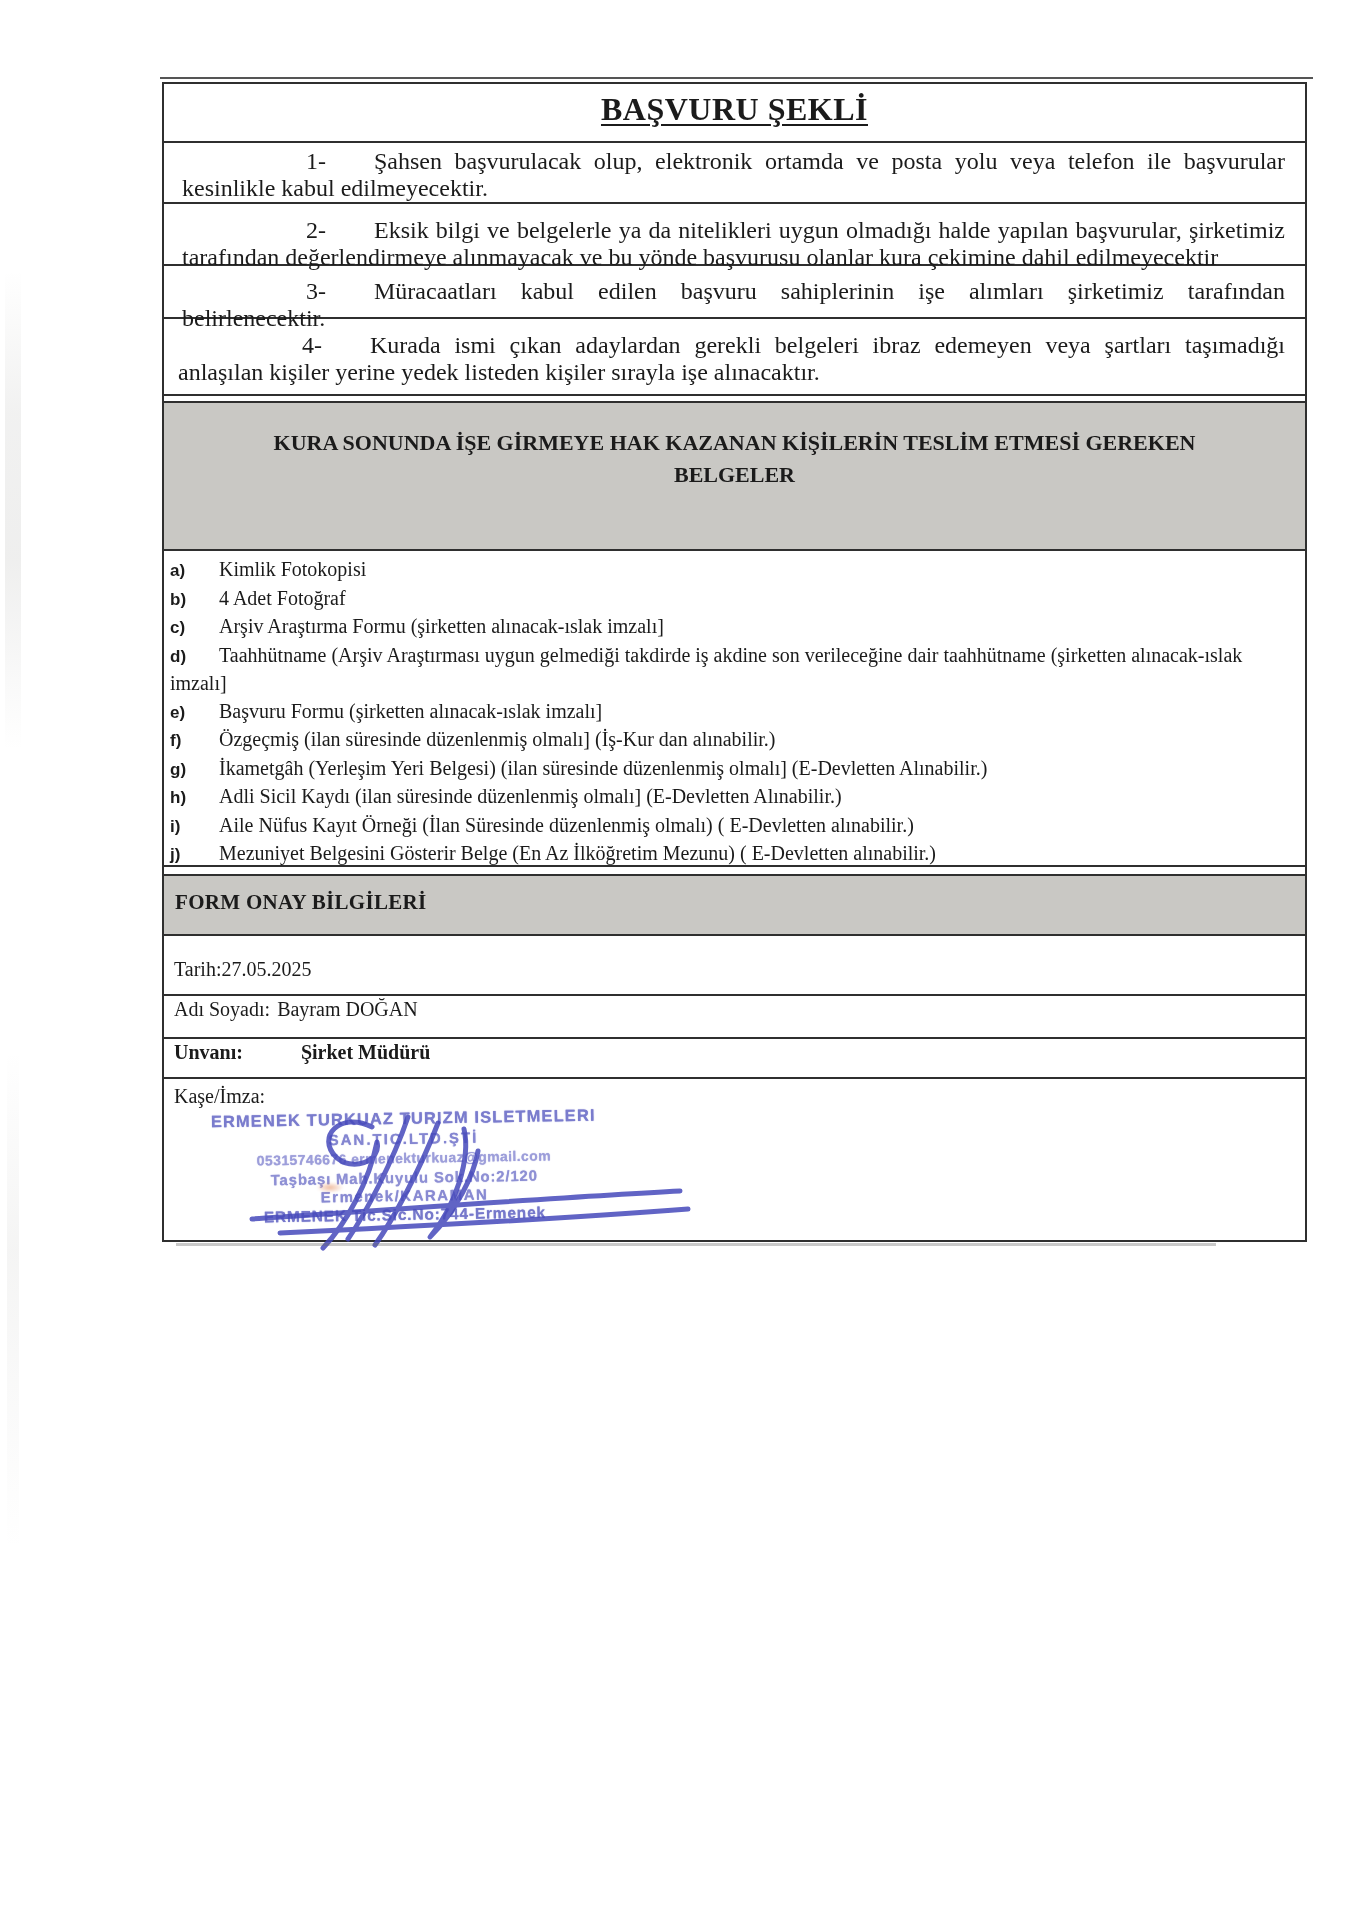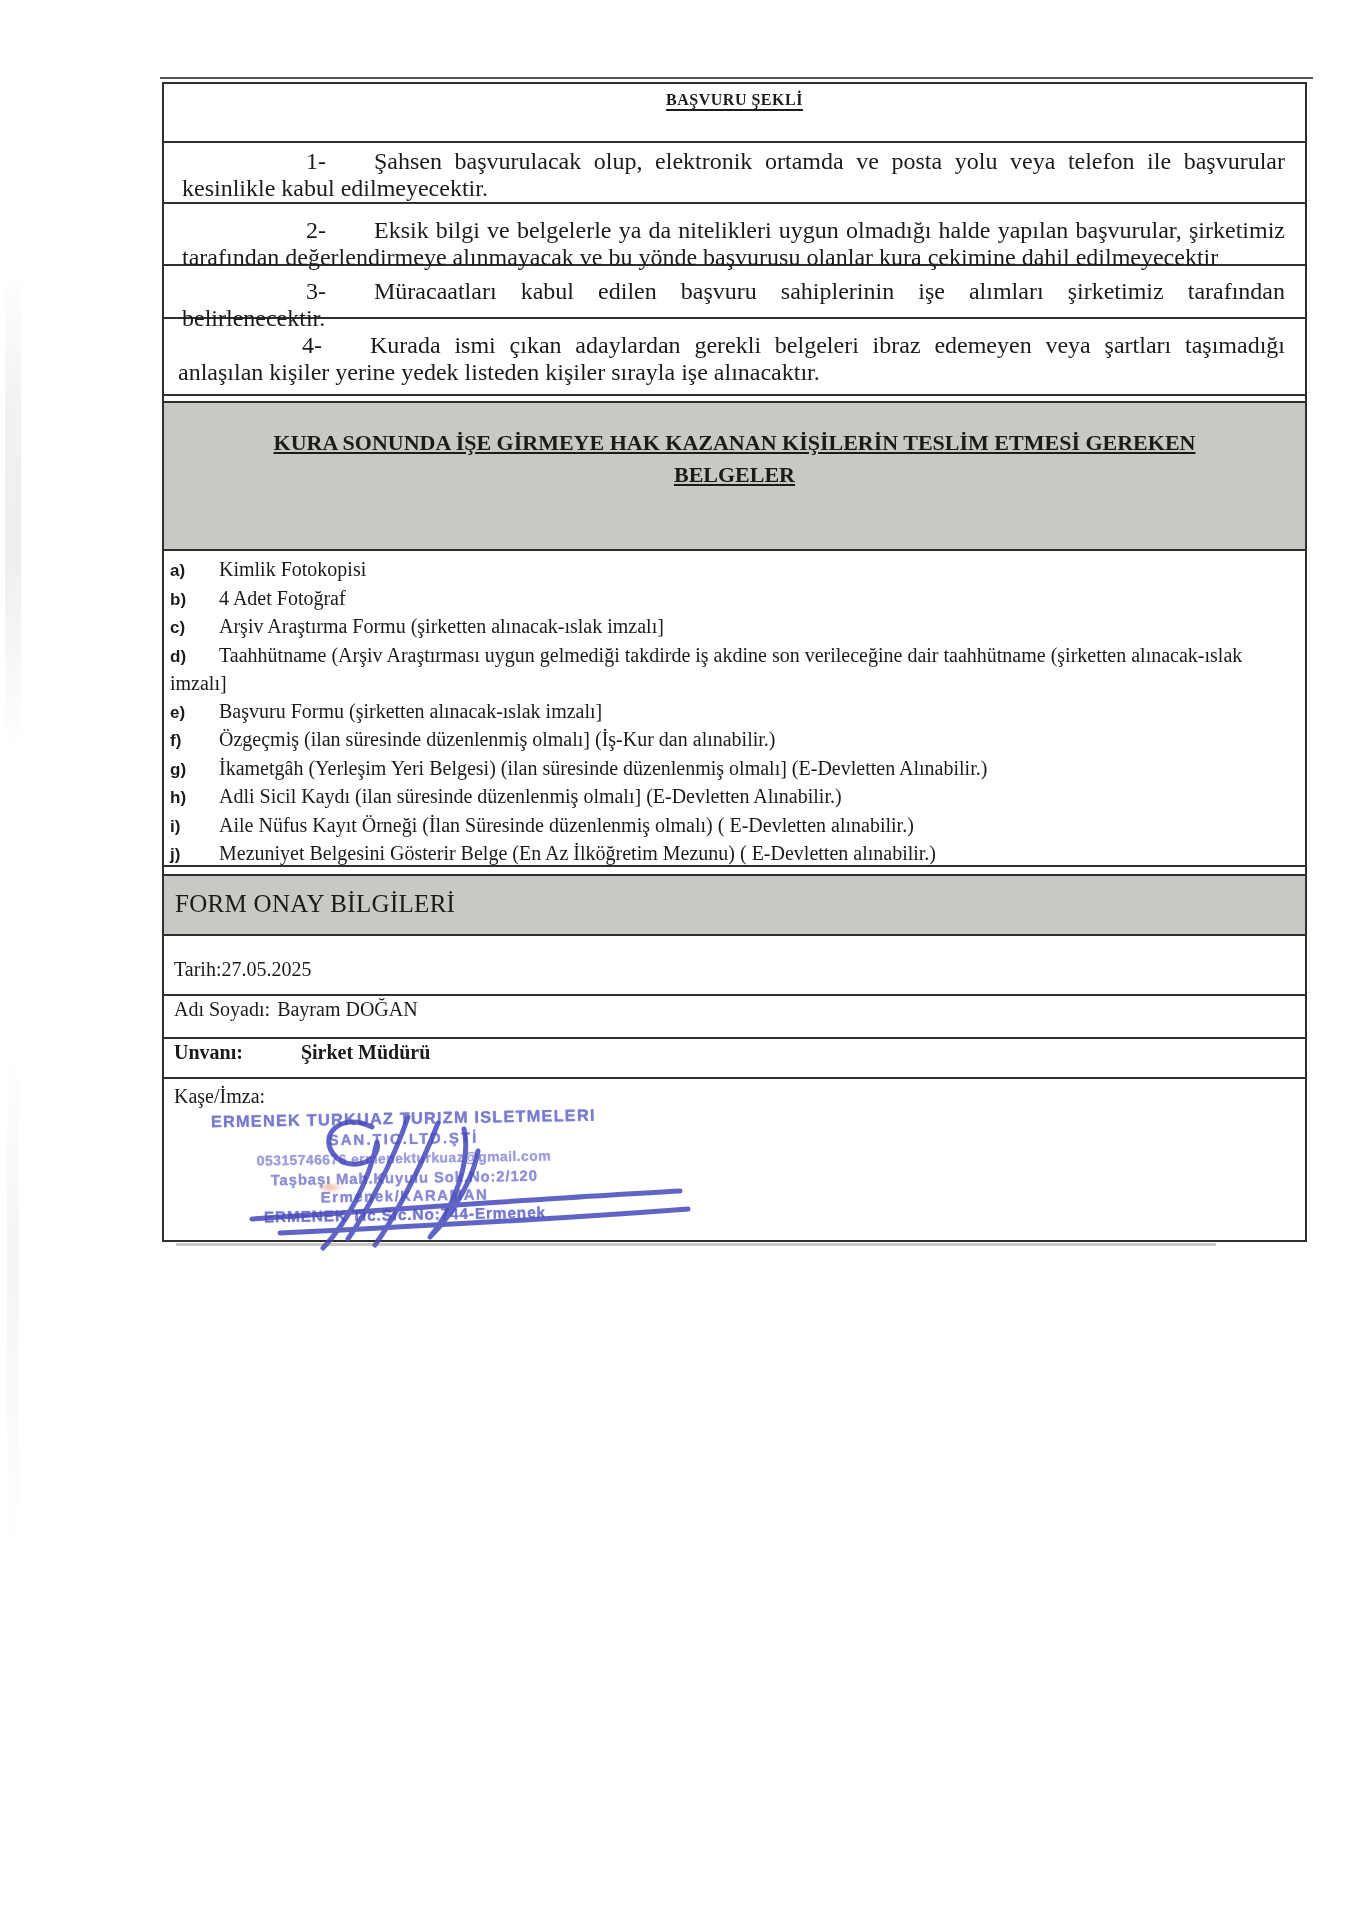--- a/index.html
+++ b/index.html
@@ -22,44 +22,44 @@
 
   .doc-frame{position:absolute;left:162px;top:82px;width:1145px;height:1160px;
     border:2px solid var(--border);}
   .doc-frame::before{content:"";position:absolute;left:-4px;right:-8px;top:-7px;
     border-top:2px solid #555;}
 
   .row{position:relative;}
   .bb{border-bottom:2px solid var(--border);}
 
   .title-row{height:59px;text-align:center;padding-top:7px;}
-  .doc-title{font-size:16px;font-weight:bold;letter-spacing:.5px;
+  .doc-title{font-size:32px;font-weight:bold;letter-spacing:.5px;
     text-decoration:underline;text-decoration-thickness:2px;text-underline-offset:4px;font-family:Liberation Serif, serif;}
 
   .rule{font-size:24px;line-height:27px;text-align:justify;padding:0 20px 0 18px;}
   .rule p{text-indent:62px;}
   .rule .num{display:inline-block;margin-right:48px;}
   .r1{height:61px;padding-top:5px;}
   .r2{height:62px;padding-top:13px;}
   .r3{height:53px;padding-top:12px;}
   .r4{height:77px;padding-top:13px;padding-left:14px;}
 
   .gap1{height:5px;}
   .grey-head{height:150px;background:var(--grey_bg);border-top:2px solid var(--border);
     border-bottom:2px solid var(--border);text-align:center;padding-top:24px;}
-  .grey-head .hd{font-size:22px;font-weight:bold;line-height:32px;max-width:980px;margin:0 auto;text-decoration:underline;}
+  .grey-head .hd{font-size:22px;font-weight:bold;line-height:32px;max-width:980px;margin:0 auto;}
 
   .doc-list{height:316px;padding:5px 16px 0 6px;font-size:20px;line-height:27.5px;}
   .doc-item .letter{display:inline-block;width:49px;
     font-family:"Liberation Sans", sans-serif;font-weight:bold;font-size:17px;}
 
   .gap2{height:7px;}
   .approval-head{height:62px;background:var(--grey_bg);border-top:2px solid var(--border);
     border-bottom:2px solid var(--border);padding:14px 0 0 11px;}
-  .approval-head .hd{font-size:25px;font-weight:normal;letter-spacing:.3px;}
+  .approval-head .hd{font-size:21px;font-weight:bold;letter-spacing:.3px;}
 
   .info{font-size:20px;}
   .info-row{padding:2px 0 0 10px;}
   .row-date{height:40px;margin-top:20px;}
   .row-name{height:43px;}
   .row-title2{height:40px;font-weight:bold;}
   .row-stamp{height:202px;padding-top:6px;}
   .val-gap{margin-left:58px;}
   .val-sm{margin-left:7px;}
 

